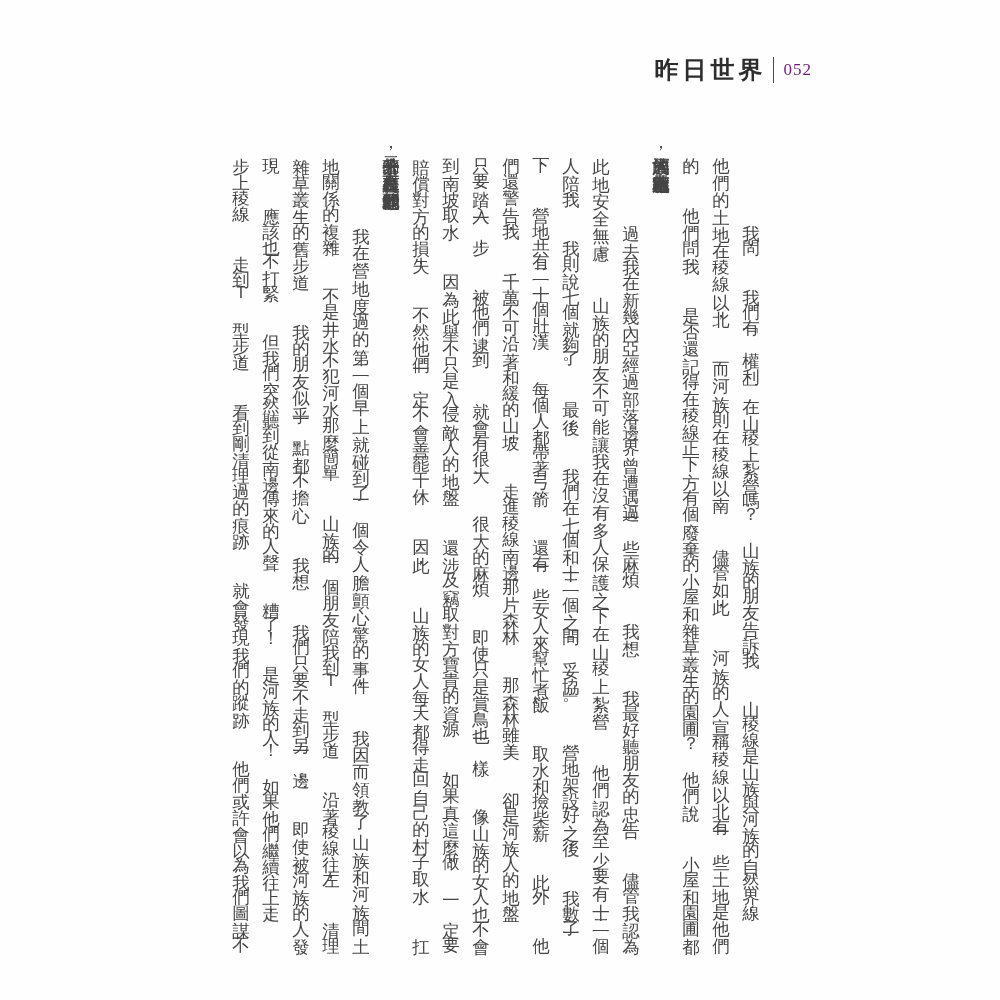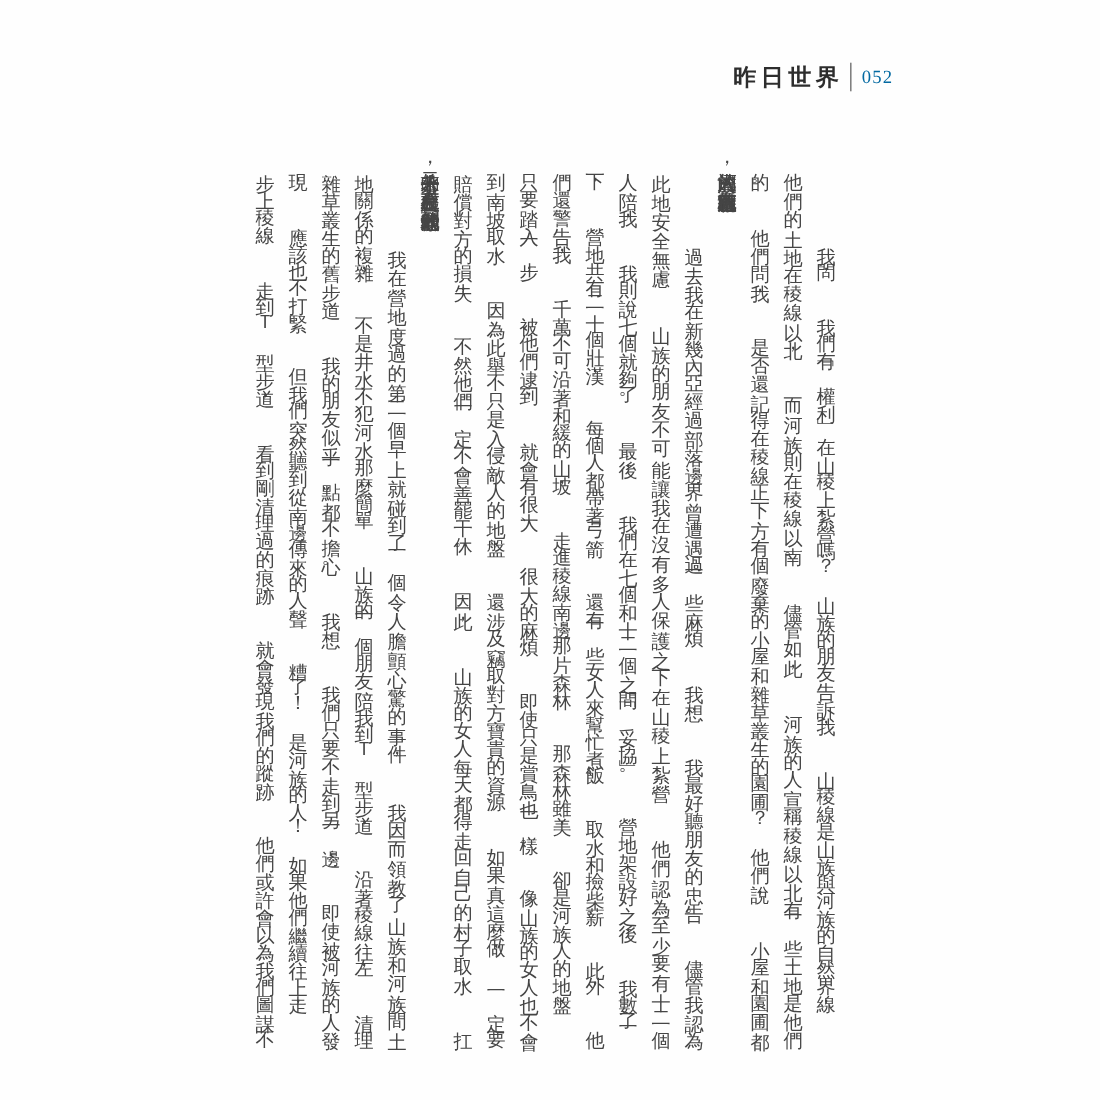--- a/index.html
+++ b/index.html
@@ -19,37 +19,37 @@
   
   .running-header {
     position: absolute;
     top: 57px;
     right: 188px;
     display: flex;
     align-items: center;
     color: #2d2d2d;
   }
   .book-title {
-    font-size: 21px;
+    font-size: 24px;
     font-weight: 700;
     letter-spacing: 4px;
     line-height: 26px;
   }
   .header-divider {
     width: 1px;
     height: 26px;
     background: #4a4a4a;
     margin: 0 10px 0 6px;
   }
   .page-number {
     font-size: 17px;
     font-weight: 400;
     letter-spacing: 1px;
     font-variant-numeric: oldstyle-nums;
-    color: #0369a1;
+    color: #701a75;
   }
 
   
   .text-block {
     position: absolute;
     top: 144px;
     right: 234px;
     width: 540px;
     height: 780px;
     writing-mode: vertical-rl;

